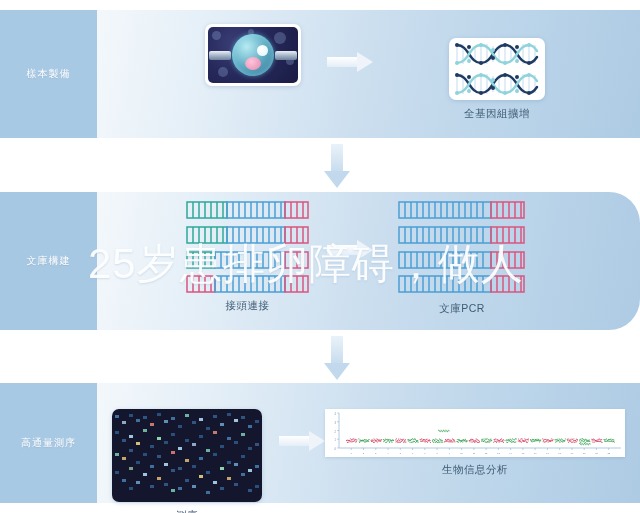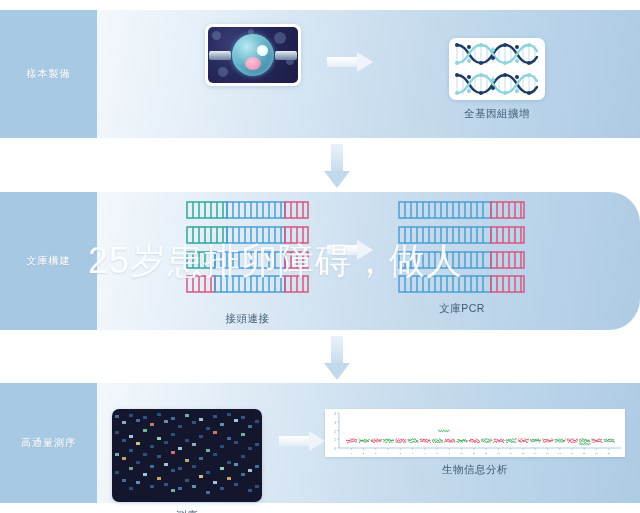--- a/index.html
+++ b/index.html
@@ -144,21 +144,21 @@
     background: #ffffff;
     border-radius: 2px;
     box-shadow: 0 1px 3px rgba(90,130,170,.25);
   }
 
   
   #overlay-text {
     position: absolute;
     left: 88px; top: 243px;
     width: 470px;
-    font-size: 36px;
+    font-size: 42px;
     line-height: 1;
     color: rgba(255,255,255,.92);
     letter-spacing: 1px;
     white-space: nowrap;
     font-family: "Liberation Sans", "DejaVu Sans", sans-serif;
     text-shadow: 0 1px 2px rgba(150,175,200,.35);
     pointer-events: none;
   }
 </style>
 </head>
@@ -399,21 +399,21 @@
                 </g>
               <rect x="100" y="2" width="23" height="16" fill="none" stroke="#d9567f"></rect>
               <g stroke="#d9567f">
                   <line x1="106" y1="2" x2="106" y2="18"></line>
                   <line x1="112" y1="2" x2="112" y2="18"></line>
                   <line x1="118" y1="2" x2="118" y2="18"></line>
                 </g>
             </g>
           </g>
         </svg>
-        <div class="caption" style="margin-top:13px;">接頭連接</div>
+        <div class="caption" style="margin-top:0;">接頭連接</div>
       </div>
 
       <div class="arrow-right" style="left:230px; top:48px;">
         <div class="shaft"></div>
         <div class="head"></div>
       </div>
 
       <div class="panel" id="panel-pcr" style="left:300px; top:8px;">
         <svg width="130" height="95" viewBox="0 0 130 95">
           <g stroke-width="1.5">

